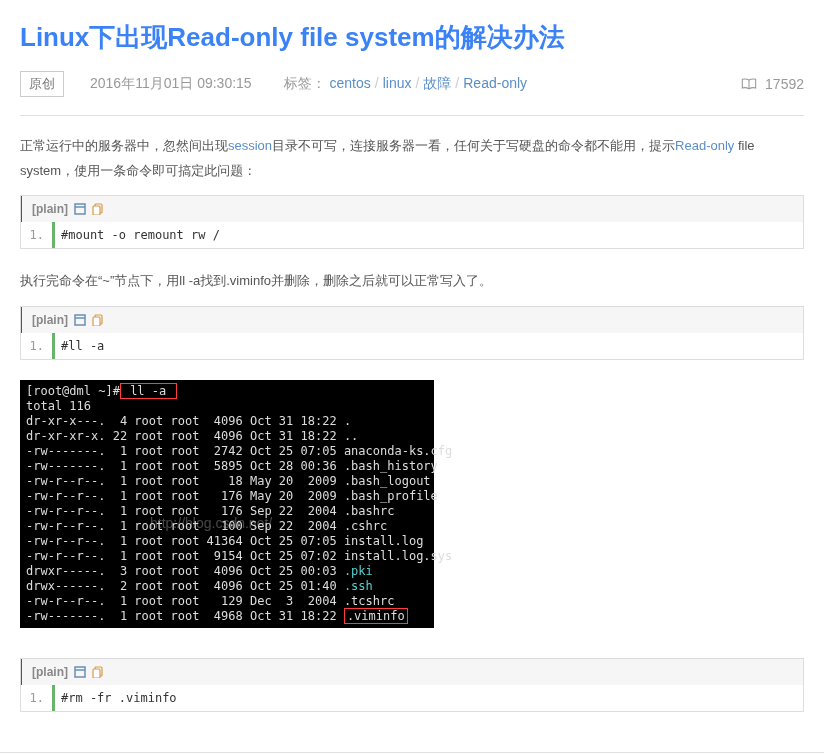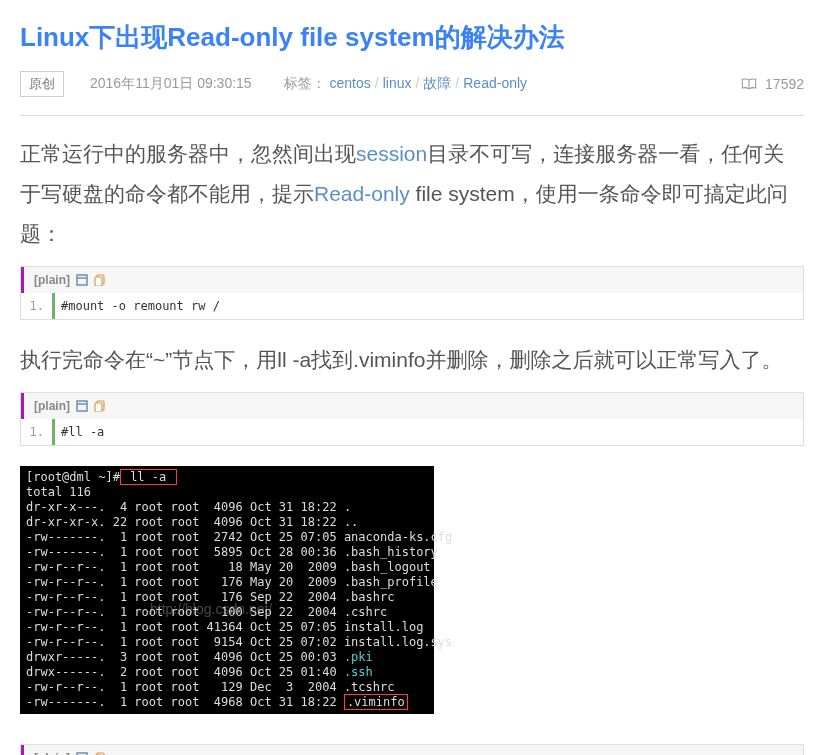--- a/index.html
+++ b/index.html
@@ -47,32 +47,32 @@
     .sep { color: #ccc; padding: 0 4px; }
     .views-wrap {
       margin-left: auto;
       display: flex;
       align-items: center;
       gap: 8px;
       color: #999;
     }
     .book-icon { width: 16px; height: 14px; }
     .content p {
-      font-size: 21px;
+      font-size: 13px;
       color: #555;
       line-height: 1.9;
       margin-bottom: 12px;
     }
     .code-block {
       border: 1px solid #ddd;
       margin: 12px 0 20px 0;
     }
     .code-header {
       background: #f6f6f6;
-      border-left: 3px solid #a21caf;
+      border-left: 1px solid #a21caf;
       padding: 6px 10px;
       display: flex;
       align-items: center;
       gap: 6px;
       font-size: 12px;
     }
     .plain-label { color: #888; font-weight: 700; }
     .hdr-icon { width: 12px; height: 12px; cursor: pointer; }
     .code-body {
       display: flex;

